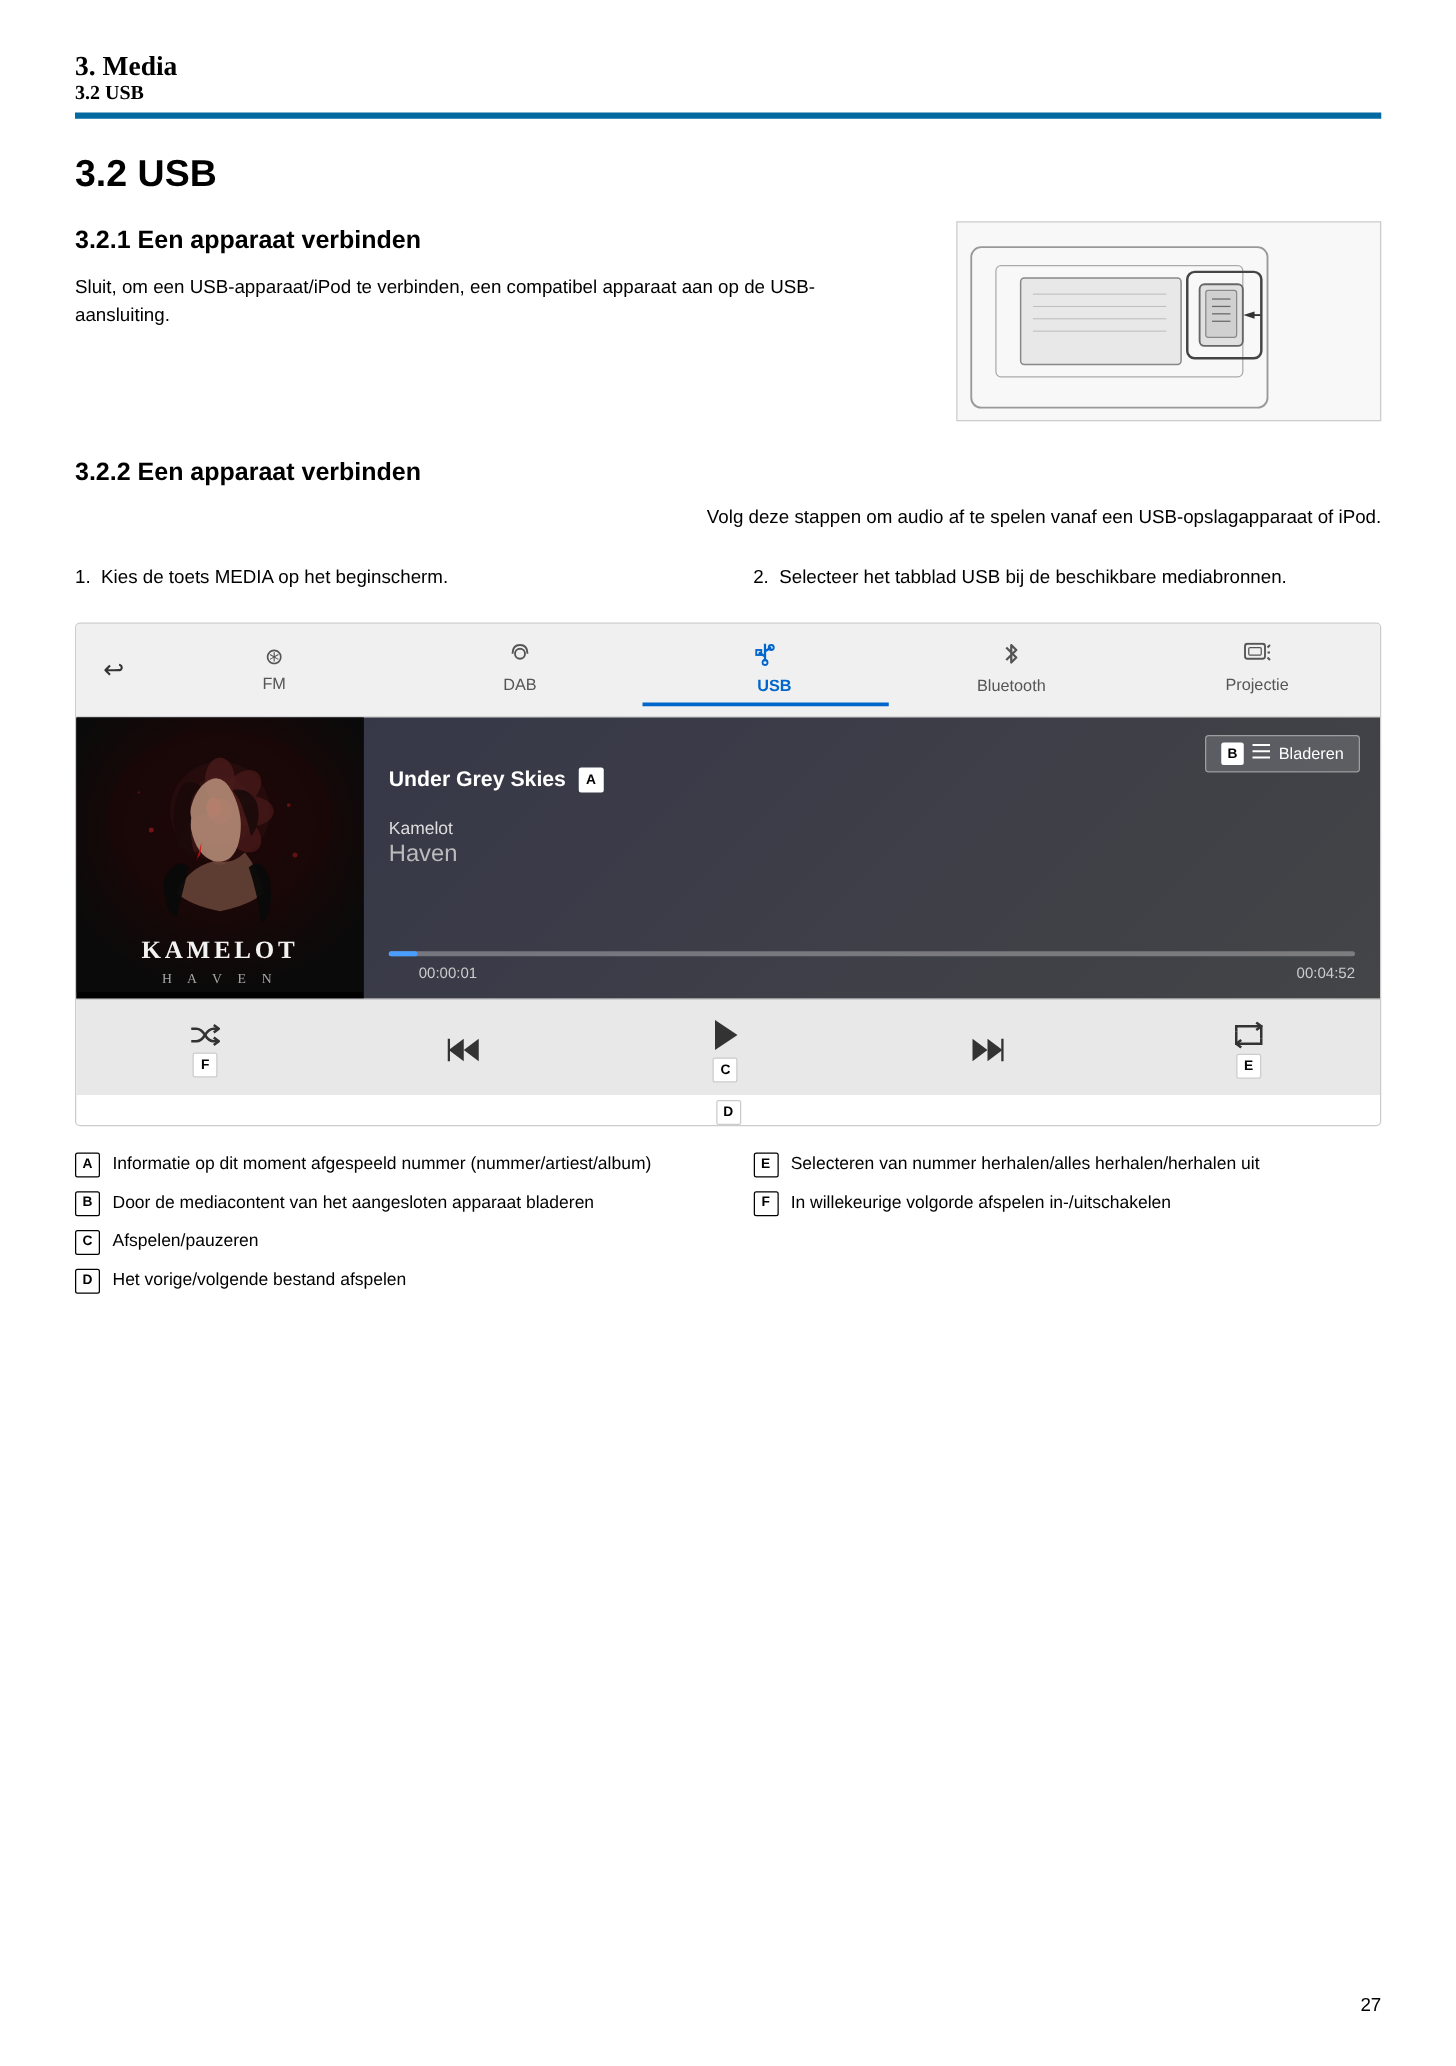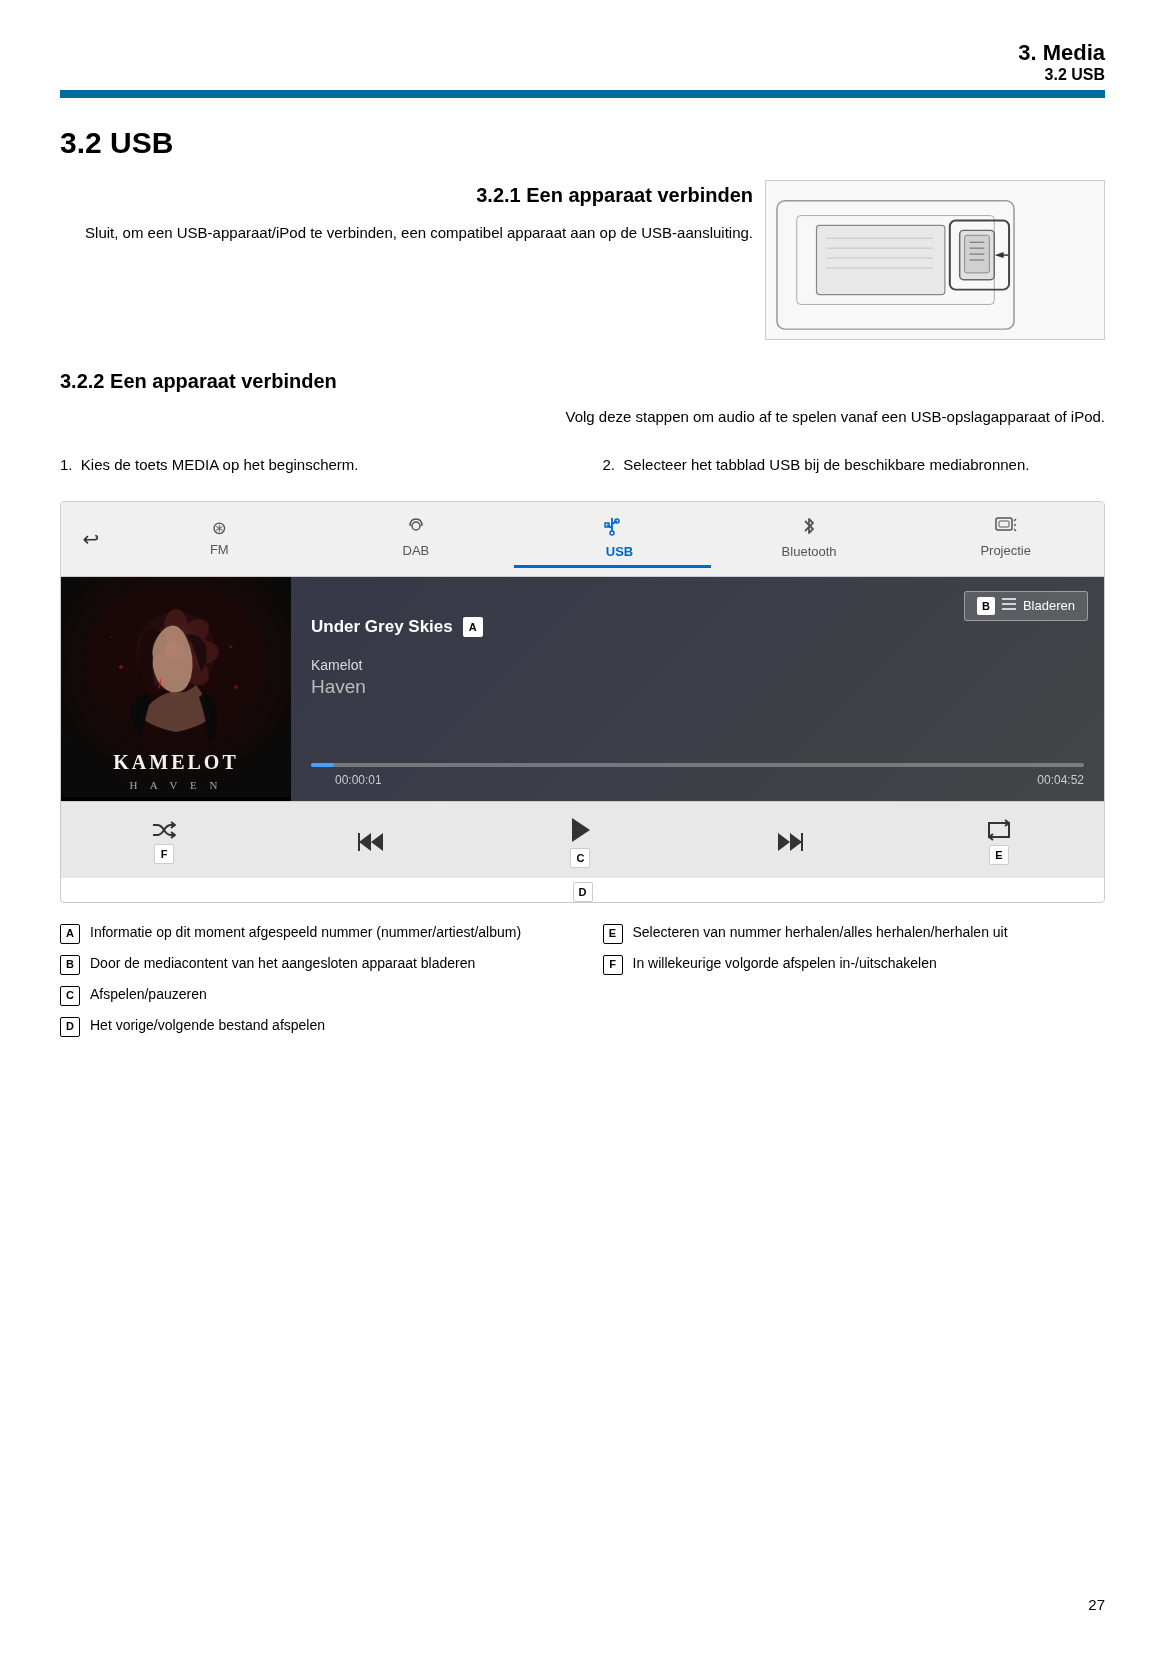--- a/index.html
+++ b/index.html
@@ -8,24 +8,24 @@
       background: #fff;
       color: #000;
       width: 1165px;
       min-height: 1653px;
       position: relative;
       padding: 40px 60px 60px 60px;
     }
 
     
     .page-header {
-      text-align: right;
-      border-bottom: 8px solid #0369a1;
+      border-bottom: 5px solid #0369a1;
       padding-bottom: 6px;
       margin-bottom: 28px;
+      font-family: Liberation Serif, serif;
     }
     .page-header .chapter-title {
       font-size: 22px;
       font-weight: bold;
     }
     .page-header .section-title {
       font-size: 16px;
       font-weight: bold;
     }
 
@@ -38,24 +38,23 @@
 
     .subsection-title {
       font-size: 20px;
       font-weight: bold;
       margin-bottom: 12px;
     }
 
     
     .top-layout {
       display: flex;
-      gap: 12px;
+      gap: 38px;
       margin-bottom: 30px;
       align-items: flex-start;
-      text-align: right;
     }
     .top-text {
       flex: 1;
       font-size: 15px;
       line-height: 1.5;
     }
     .top-image {
       width: 340px;
       flex-shrink: 0;
       border: 1px solid #ccc;

